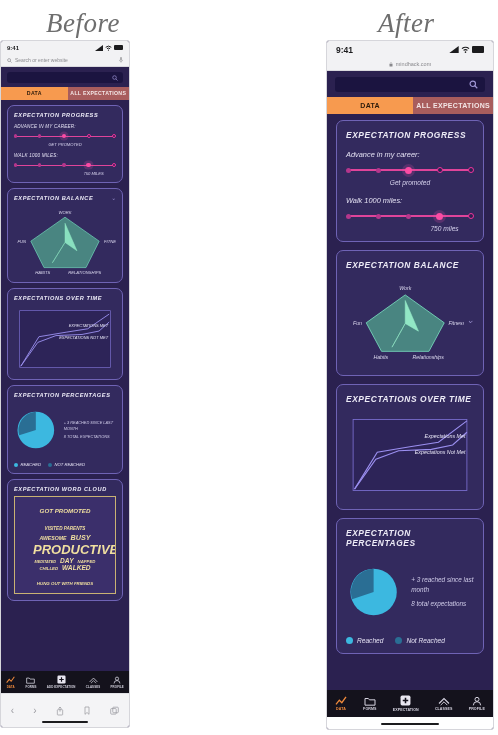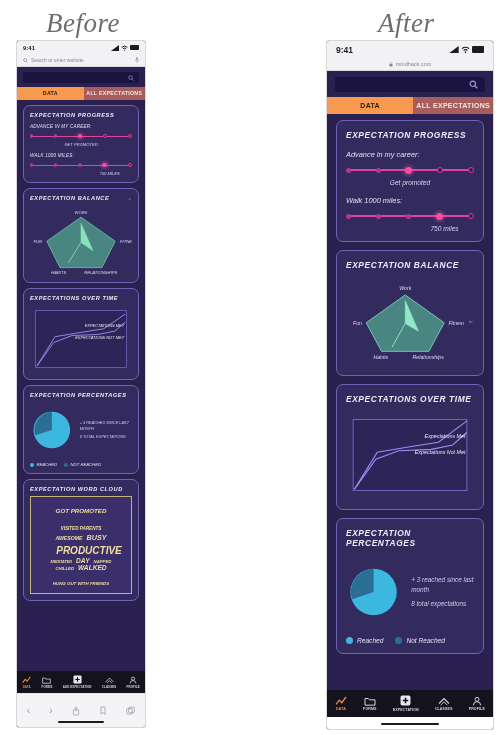--- a/index.html
+++ b/index.html
@@ -24,21 +24,21 @@
   .panel-title.after  { left: 378px; top: 8px; }
 
   
   .phone {
     position: absolute;
     background: #2b2150;
     border: 1px solid #d6d6db;
     border-radius: 3px;
     overflow: hidden;
   }
-  .phone.before { left: 16px; top: 40px; width: 130px; height: 688px; }
+  .phone.before { left: 0; top: 40px; width: 130px; height: 688px; }
   .phone.after  { left: 326px; top: 40px; width: 168px; height: 690px; }
 
   
   .statusbar {
     background: #f2f2f4;
     display: flex; align-items: center; justify-content: space-between;
     color: #1c1c1e;
     font-weight: bold;
   }
   .before .statusbar { height: 13px; padding: 0 6px; font-size: 6px; }
@@ -169,21 +169,21 @@
   .cloud {
     border:1px solid #c9b273; background:#3b2f6b; color:#f0dfa0;
     text-align:center; overflow:hidden;
   }
   .before .cloud { margin-top:4px; padding:3px 2px 4px; }
   .cloud .row { line-height:1.05; }
   .w1 { font-size:6.2px; font-weight:bold; }
   .w2 { font-size:4.6px; font-weight:bold; }
   .w3 { font-size:5.2px; font-weight:bold; }
   .w4 { font-size:7.2px; font-weight:bold; }
-  .w5 { font-size:10px; font-weight:bold;margin-left:16px; }
+  .w5 { font-size:13px; font-weight:bold;margin-left:16px; }
   .w6 { font-size:3.8px; font-weight:bold; }
   .w7 { font-size:6.6px; font-weight:bold; }
   .w8 { font-size:4.3px; font-weight:bold; }
   .w9 { font-size:4.4px; font-weight:bold; }
   .row-mix { display:flex; justify-content:center; align-items:baseline; gap:4px; }
 
   
   .bottomnav {
     position:absolute; left:0; right:0; bottom:0;
     background:#14121c; display:flex; align-items:center; justify-content:space-around;

